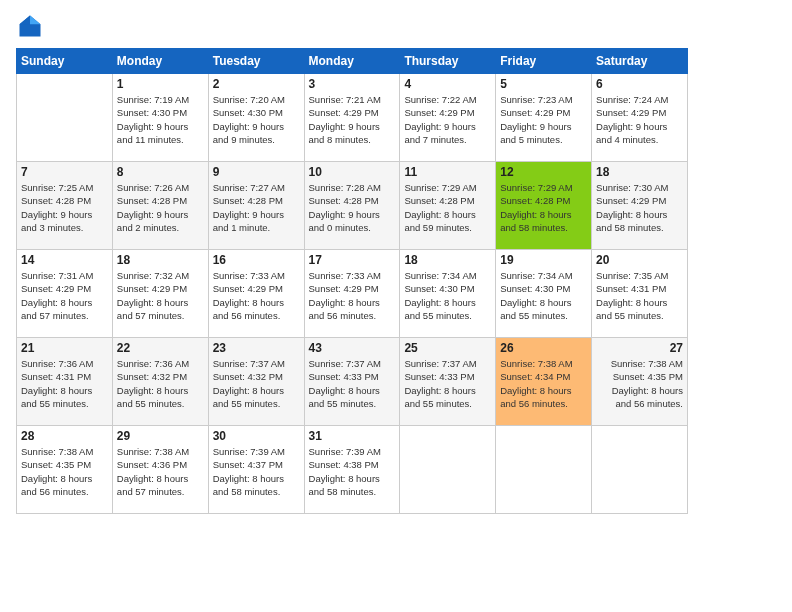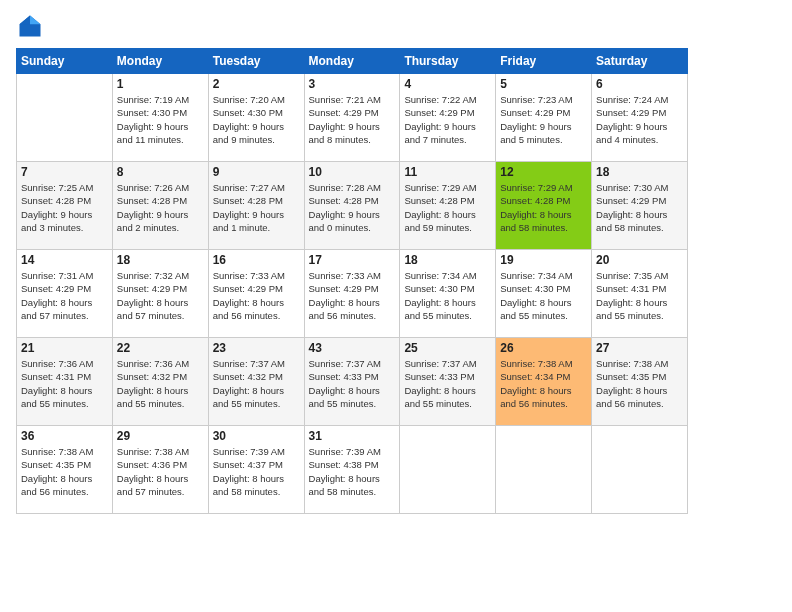--- a/index.html
+++ b/index.html
@@ -234,28 +234,28 @@
             <div class="day-info">Sunrise: 7:37 AM<br>Sunset: 4:33 PM<br>Daylight: 8 hours<br>and 55 minutes.</div>
           </td>
           <td style="background: rgb(245, 245, 245);">
             <span class="day-number">25</span>
             <div class="day-info">Sunrise: 7:37 AM<br>Sunset: 4:33 PM<br>Daylight: 8 hours<br>and 55 minutes.</div>
           </td>
           <td style="background: #fdba74;">
             <span class="day-number">26</span>
             <div class="day-info">Sunrise: 7:38 AM<br>Sunset: 4:34 PM<br>Daylight: 8 hours<br>and 56 minutes.</div>
           </td>
-          <td style="background: rgb(245, 245, 245);">
+          <td style="background: rgb(245, 245, 245); text-align: right;">
             <span class="day-number">27</span>
             <div class="day-info">Sunrise: 7:38 AM<br>Sunset: 4:35 PM<br>Daylight: 8 hours<br>and 56 minutes.</div>
           </td>
         </tr>
         <tr>
           <td>
-            <span class="day-number">36</span>
+            <span class="day-number">28</span>
             <div class="day-info">Sunrise: 7:38 AM<br>Sunset: 4:35 PM<br>Daylight: 8 hours<br>and 56 minutes.</div>
           </td>
           <td>
             <span class="day-number">29</span>
             <div class="day-info">Sunrise: 7:38 AM<br>Sunset: 4:36 PM<br>Daylight: 8 hours<br>and 57 minutes.</div>
           </td>
           <td>
             <span class="day-number">30</span>
             <div class="day-info">Sunrise: 7:39 AM<br>Sunset: 4:37 PM<br>Daylight: 8 hours<br>and 58 minutes.</div>
           </td>

